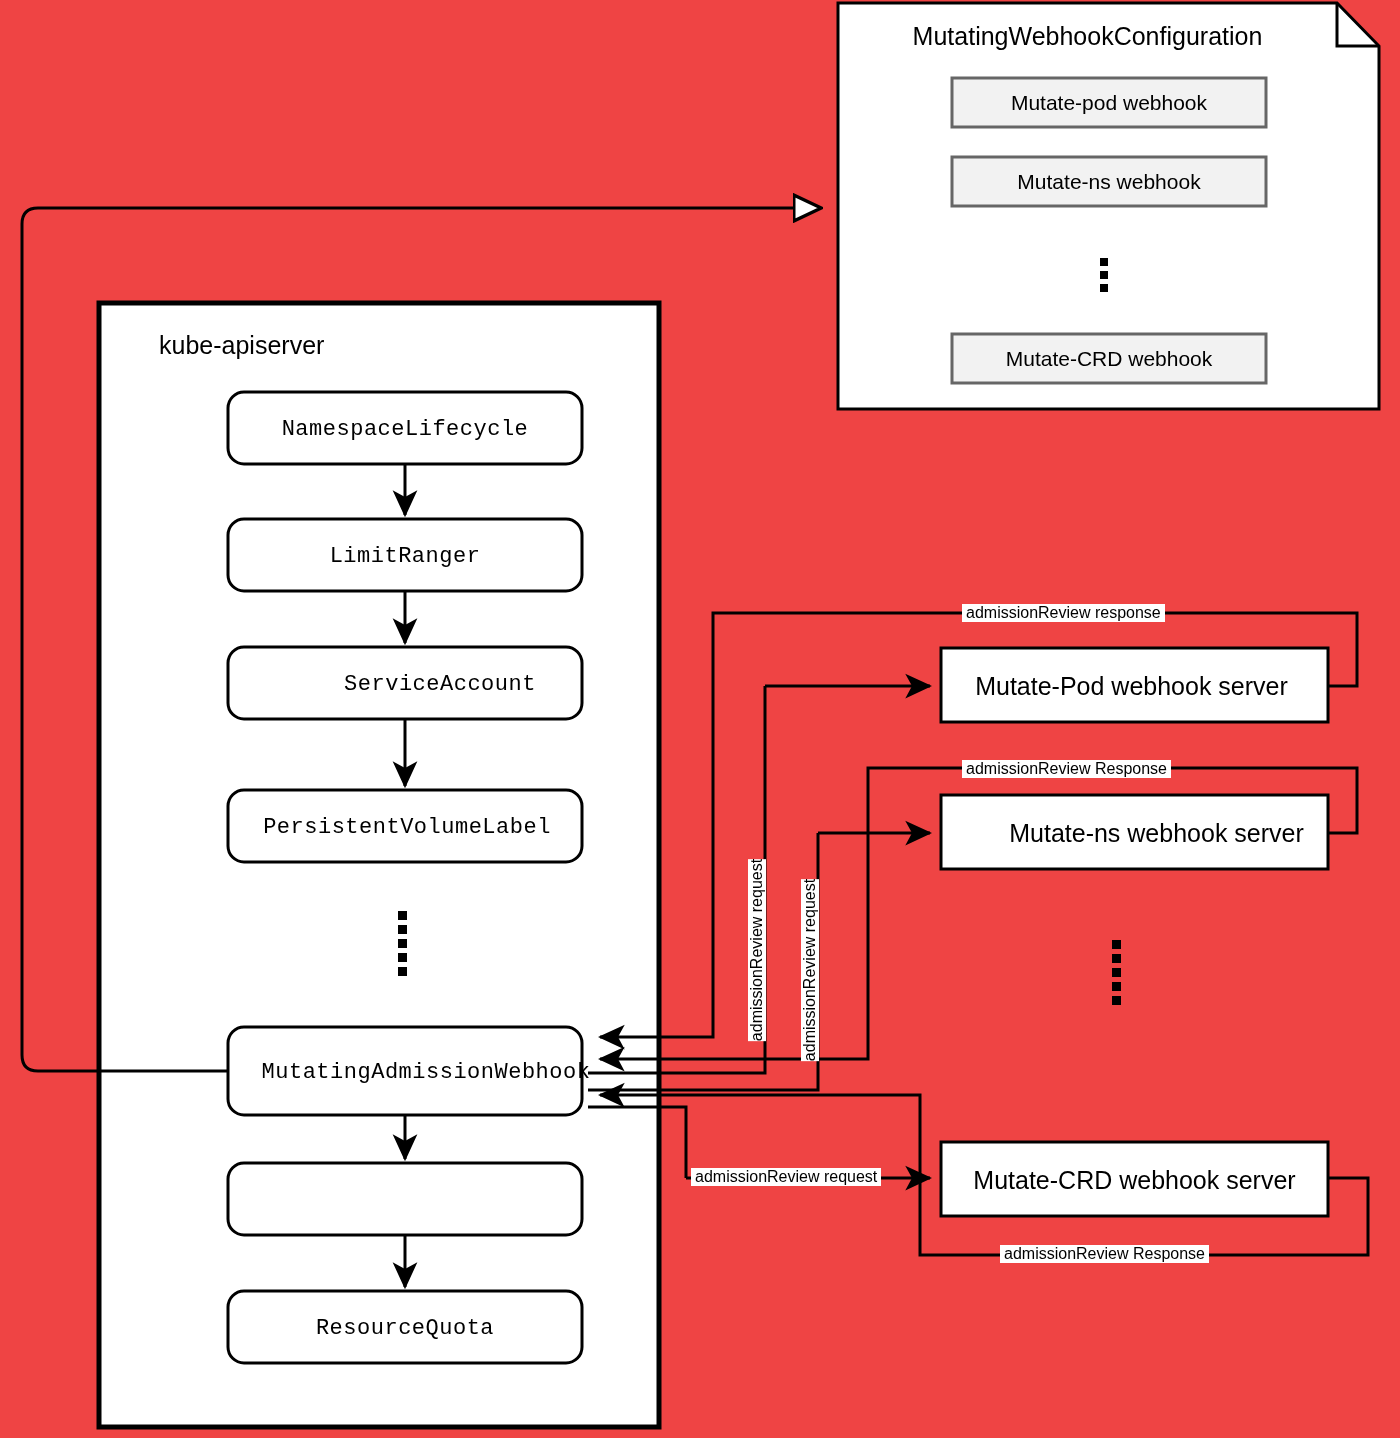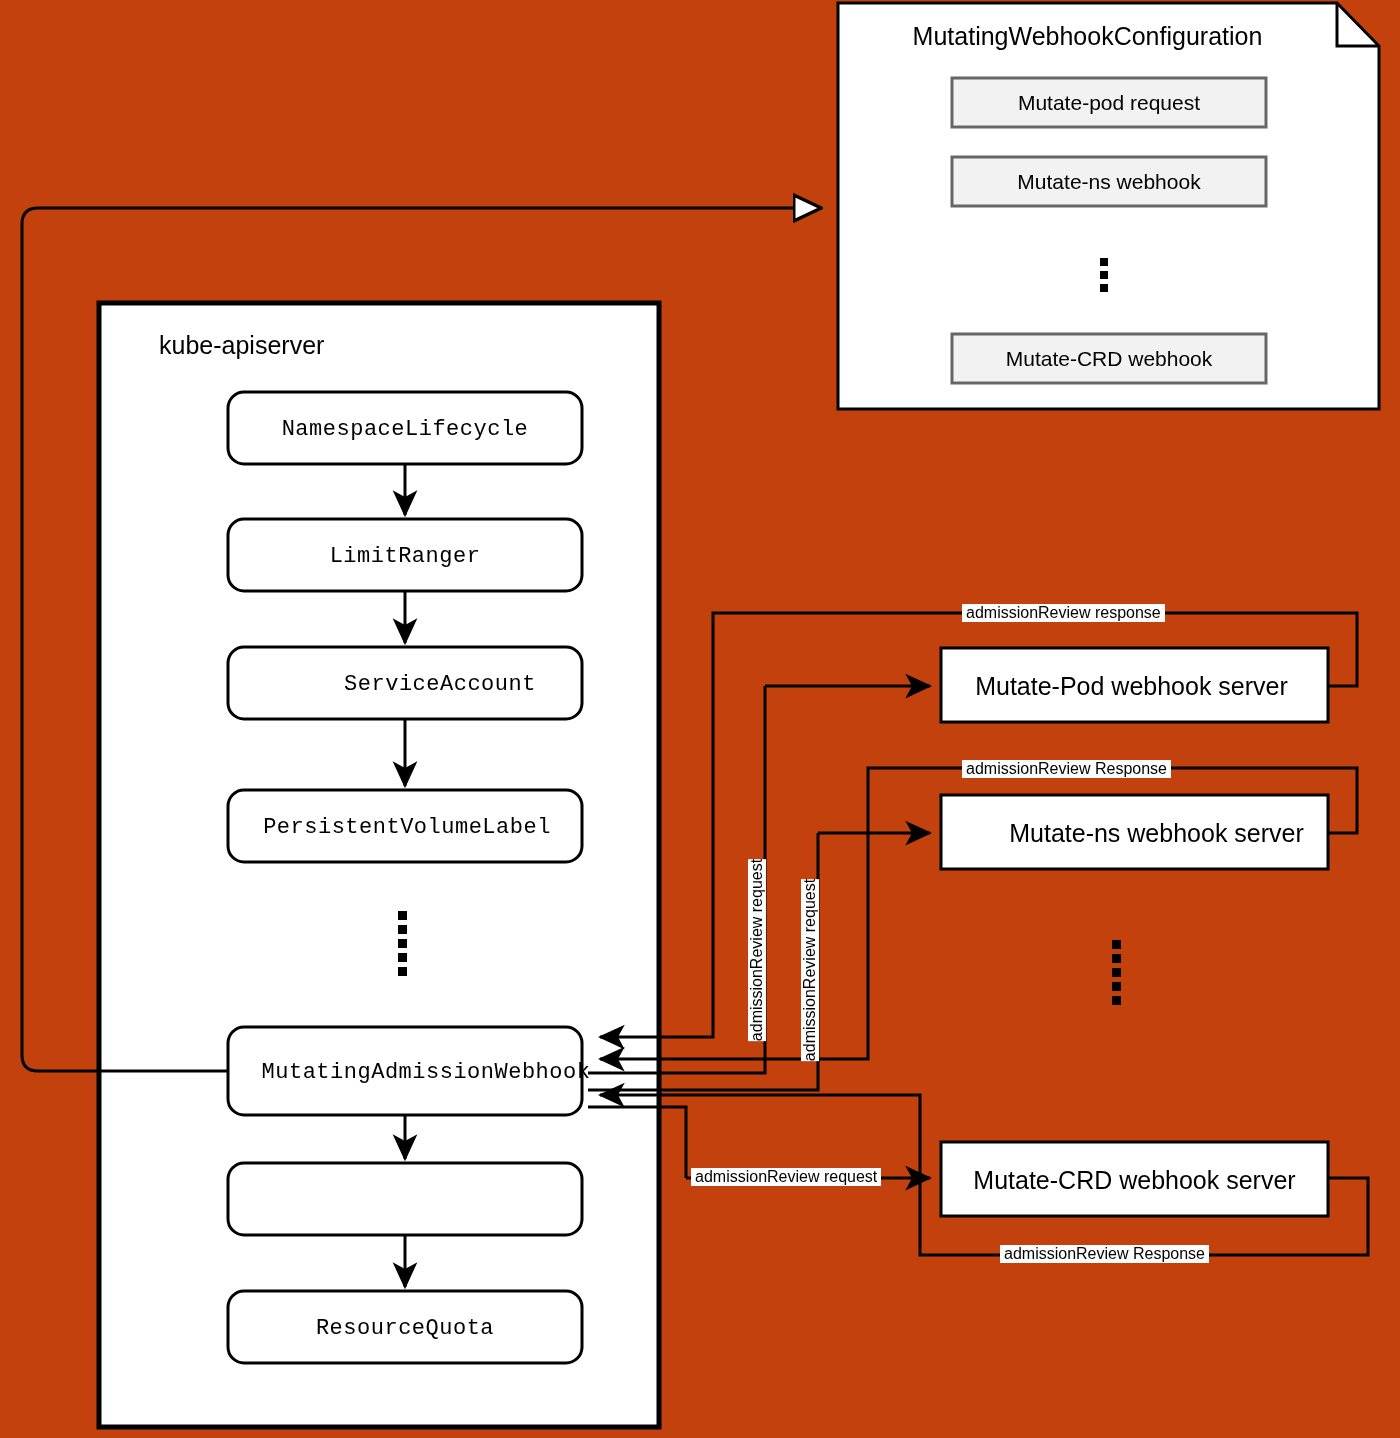--- a/index.html
+++ b/index.html
@@ -4,21 +4,21 @@
 <style>
   html, body {
     margin: 0;
     padding: 0;
     background: #ffffff;
   }
   #canvas {
     position: relative;
     width: 1400px;
     height: 1438px;
-    background: #c2410c;
+    background: #ef4444;
     font-family: "Liberation Sans", sans-serif;
     overflow: hidden;
   }
   #diagram-svg {
     position: absolute;
     left: 0;
     top: 0;
     width: 1400px;
     height: 1438px;
   }
@@ -143,21 +143,21 @@
     <path d="M 1328 833 L 1357 833 L 1357 768 L 868 768 L 868 1059 L 600 1059" fill="none" stroke="#000000" stroke-width="3" marker-end="url(#arrow-solid)"></path>
 
     <path d="M 686 1178 L 686 1107 L 588 1107" fill="none" stroke="#000000" stroke-width="3"></path>
     <path d="M 686 1178 L 930 1178" fill="none" stroke="#000000" stroke-width="3" marker-end="url(#arrow-solid)"></path>
 
     <path d="M 1328 1178 L 1368 1178 L 1368 1255 L 920 1255 L 920 1095 L 600 1095" fill="none" stroke="#000000" stroke-width="3" marker-end="url(#arrow-solid)"></path>
   </svg>
 
   <div class="lbl sans-label box-title center" style="left:838px; top:22px; width:499px;">MutatingWebhookConfiguration</div>
 
-  <div class="lbl sans-label webhook-item-label center" style="left:952px; top:91px; width:314px;">Mutate-pod request</div>
+  <div class="lbl sans-label webhook-item-label center" style="left:952px; top:91px; width:314px;">Mutate-pod webhook</div>
   <div class="lbl sans-label webhook-item-label center" style="left:952px; top:170px; width:314px;">Mutate-ns webhook</div>
   <div class="lbl sans-label webhook-item-label center" style="left:952px; top:347px; width:314px;">Mutate-CRD webhook</div>
 
   <div class="lbl sans-label box-title" style="left:159px; top:331px;">kube-apiserver</div>
 
   <div class="lbl mono-label center" style="left:228px; top:417px; width:354px;">NamespaceLifecycle</div>
   <div class="lbl mono-label center" style="left:228px; top:544px; width:354px;">LimitRanger</div>
   <div class="lbl mono-label center" style="left:228px; top:672px; width:424px;">ServiceAccount</div>
   <div class="lbl mono-label center" style="left:228px; top:815px; width:358px;">PersistentVolumeLabel</div>
   <div class="lbl mono-label center" style="left:228px; top:1060px; width:354px;padding-left:21px;">MutatingAdmissionWebhook</div>

